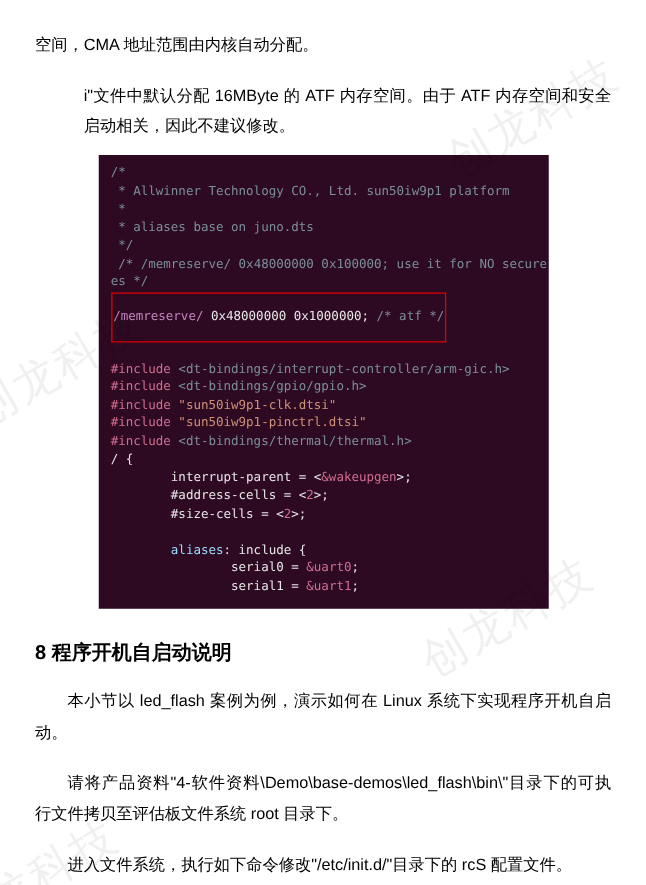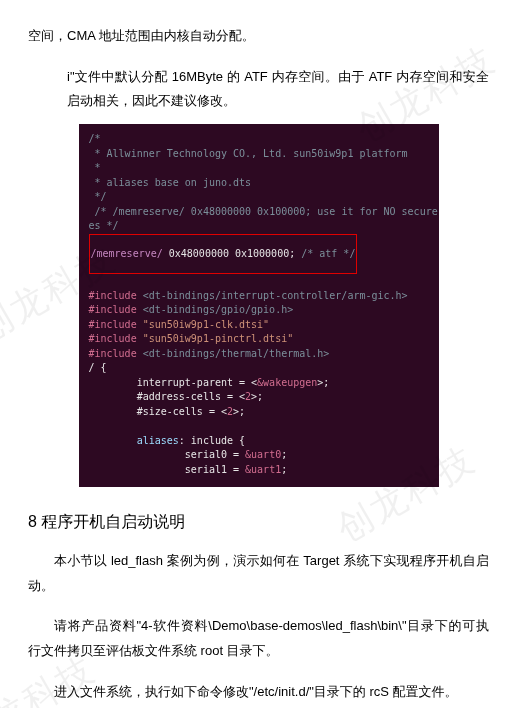--- a/index.html
+++ b/index.html
@@ -18,21 +18,21 @@
   .para {
     line-height: 1.9;
     margin: 16px 0 4px 0;
     text-align: justify;
   }
   .indent { text-indent: 2em; }
   .item3 { padding-left: 1em; }
   .item3-cont { padding-left: 3em; }
   h2.sec {
     font-size: 16px;
-    font-weight: normal;
+    font-weight: bold;
     margin: 22px 0 10px 0;
   }
   .figwrap { text-align: center; margin: 10px 0 4px 0; }
   .figcap { text-align: center; font-size: 12px; margin: 6px 0 10px 0; }
   .codebox {
     display: inline-block;
     text-align: left;
     background: #2d0922;
     color: #d7d7d7;
     font-family: "DejaVu Sans Mono", Consolas, monospace;
@@ -106,21 +106,21 @@
 <span><span class="c-white">        #address-cells </span><span class="c-white">= &lt;</span><span class="c-num">2</span><span class="c-white">&gt;;</span></span>
 <span><span class="c-white">        #size-cells </span><span class="c-white">= &lt;</span><span class="c-num">2</span><span class="c-white">&gt;;</span></span>
 <span></span>
 <span><span class="c-id">        aliases</span><span class="c-white">: include {</span></span>
 <span><span class="c-white">                serial0 </span><span class="c-white">= </span><span class="c-num">&amp;uart0</span><span class="c-white">;</span></span>
 <span><span class="c-white">                serial1 </span><span class="c-white">= </span><span class="c-num">&amp;uart1</span><span class="c-white">;</span></span></div>
   </div>
 
   <h2 class="sec">8 程序开机自启动说明</h2>
 
-  <p class="para indent">本小节以 led_flash 案例为例，演示如何在 Target 系统下实现程序开机自启动。</p>
+  <p class="para indent">本小节以 led_flash 案例为例，演示如何在 Linux 系统下实现程序开机自启动。</p>
   <p class="para indent">请将产品资料"4-软件资料\Demo\base-demos\led_flash\bin\"目录下的可执行文件拷贝至评估板文件系统 root 目录下。</p>
   <p class="para indent">进入文件系统，执行如下命令修改"/etc/init.d/"目录下的 rcS 配置文件。</p>
 
   <p class="para cmdline">
     <span class="cm-prompt target-label">Target#</span>
     <span>vi  /etc/init.d/rcS</span>
   </p>
 
 </div>
 

